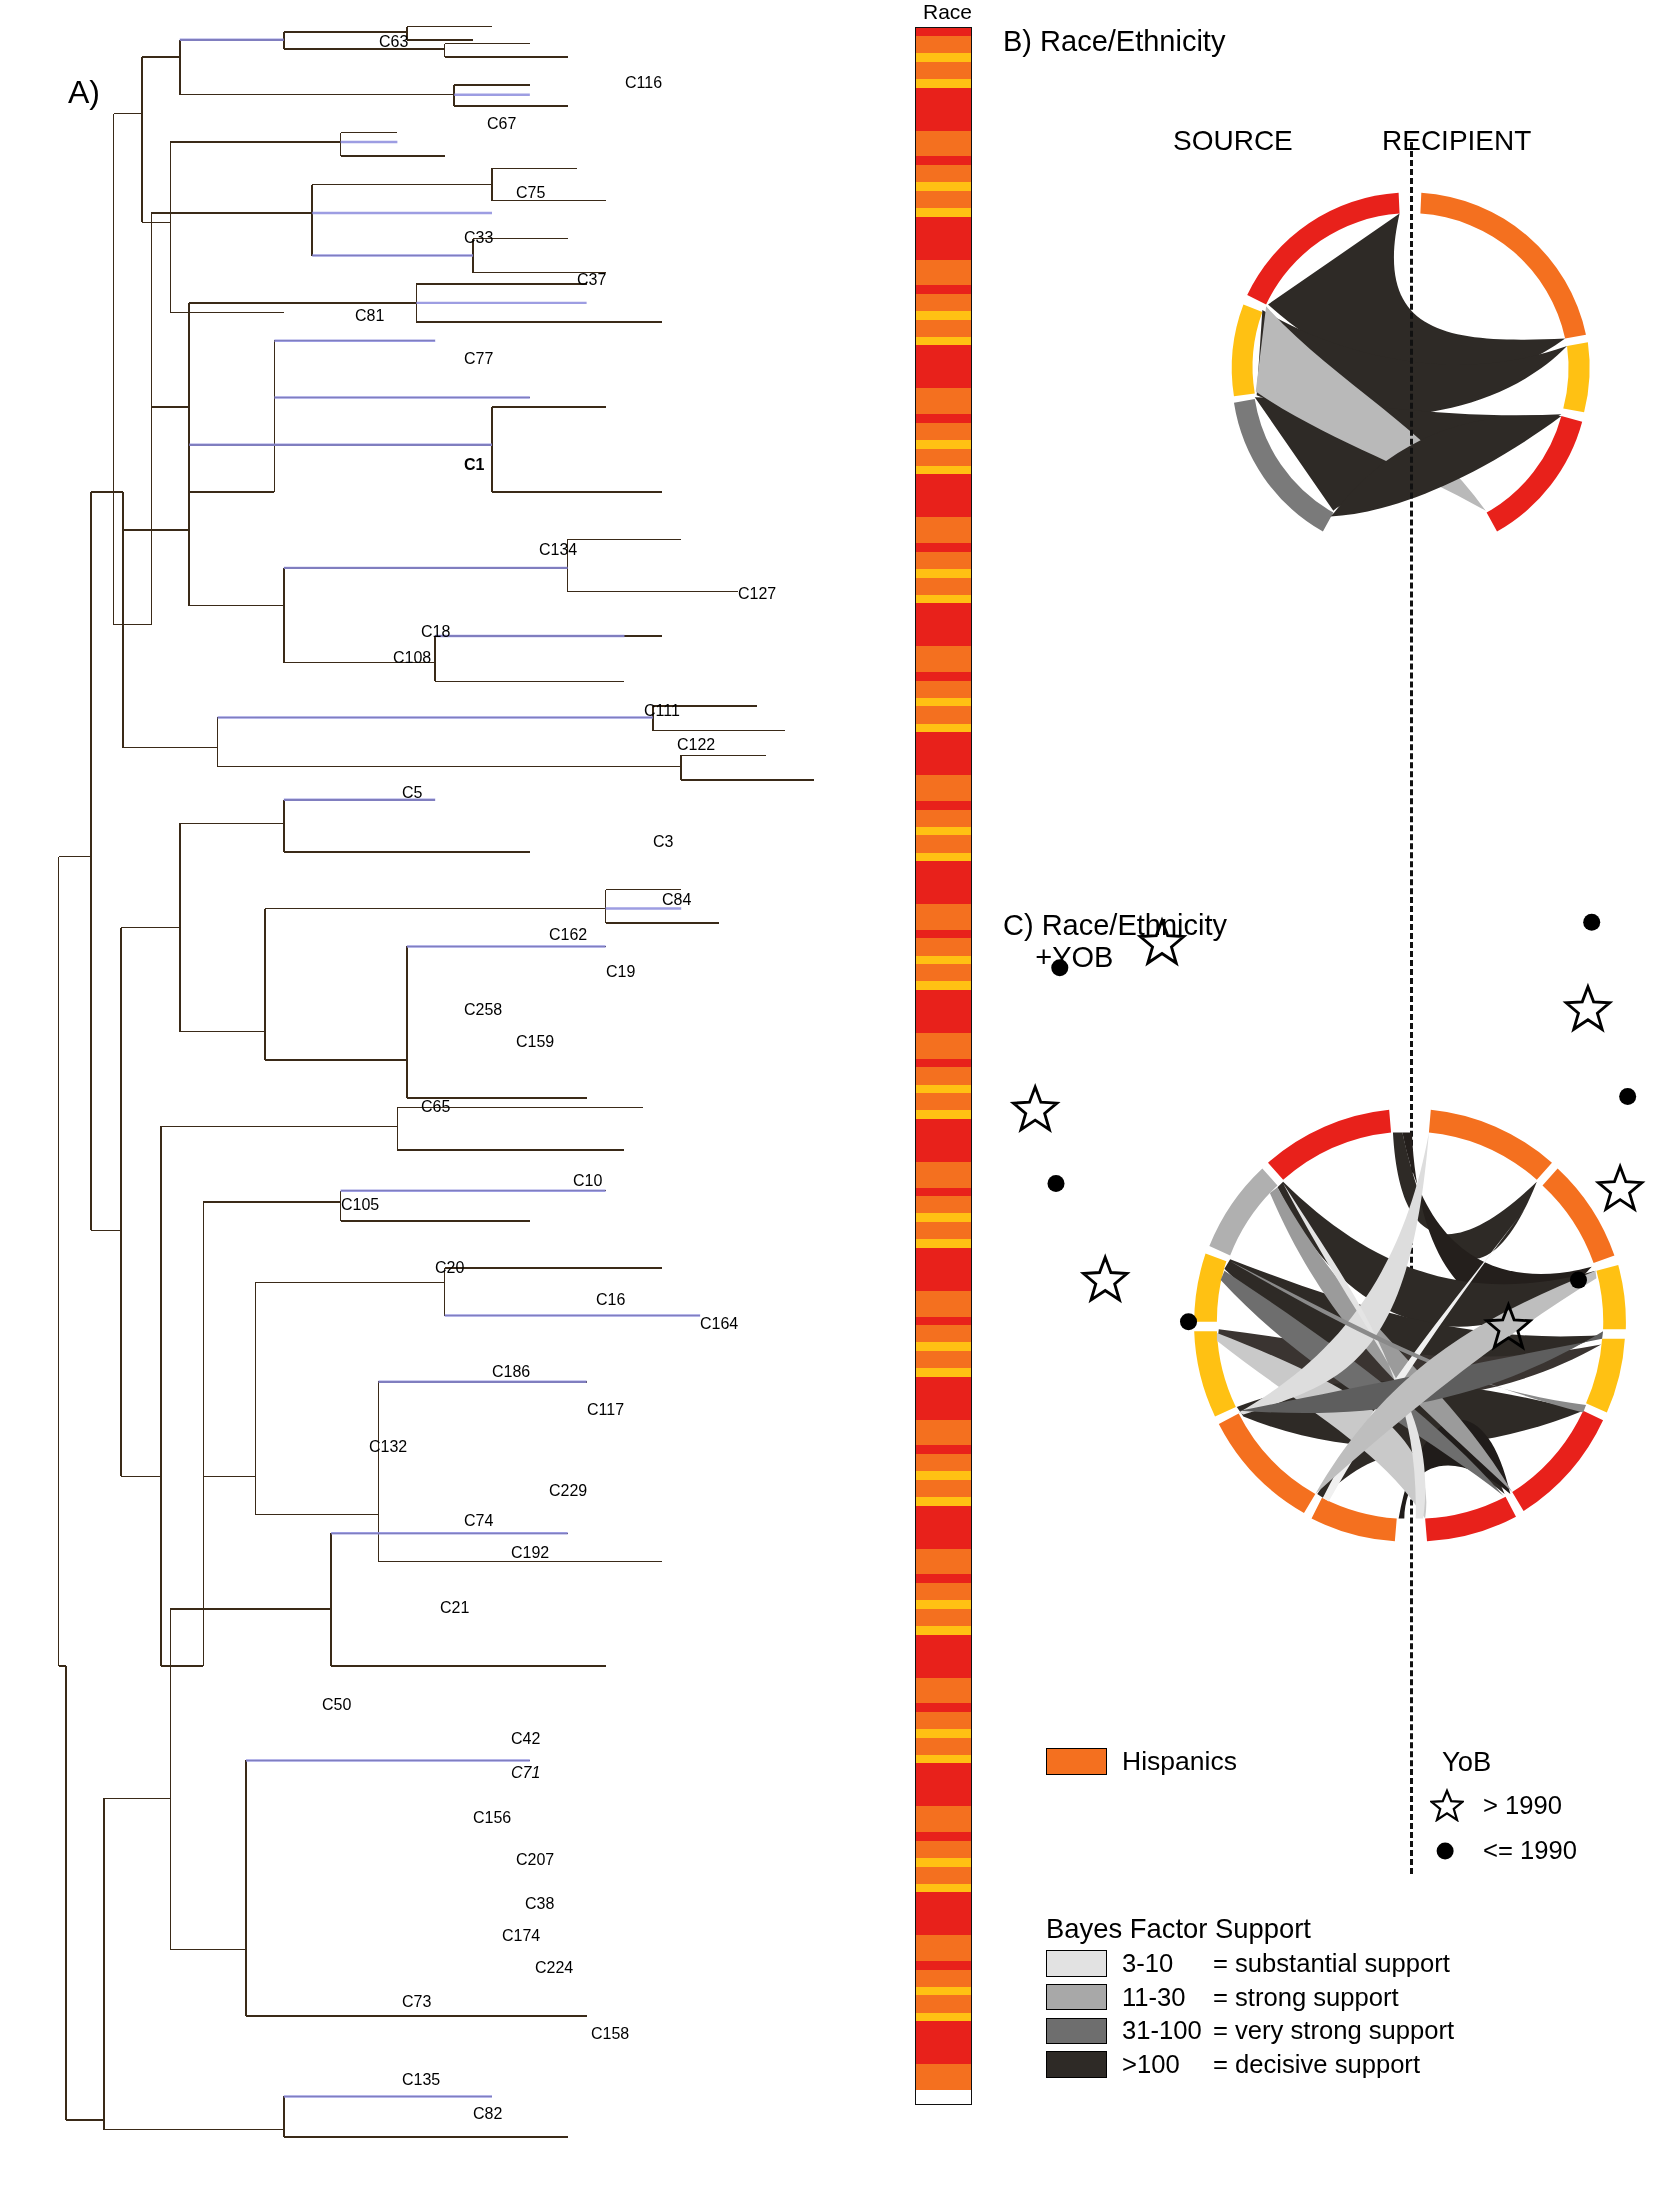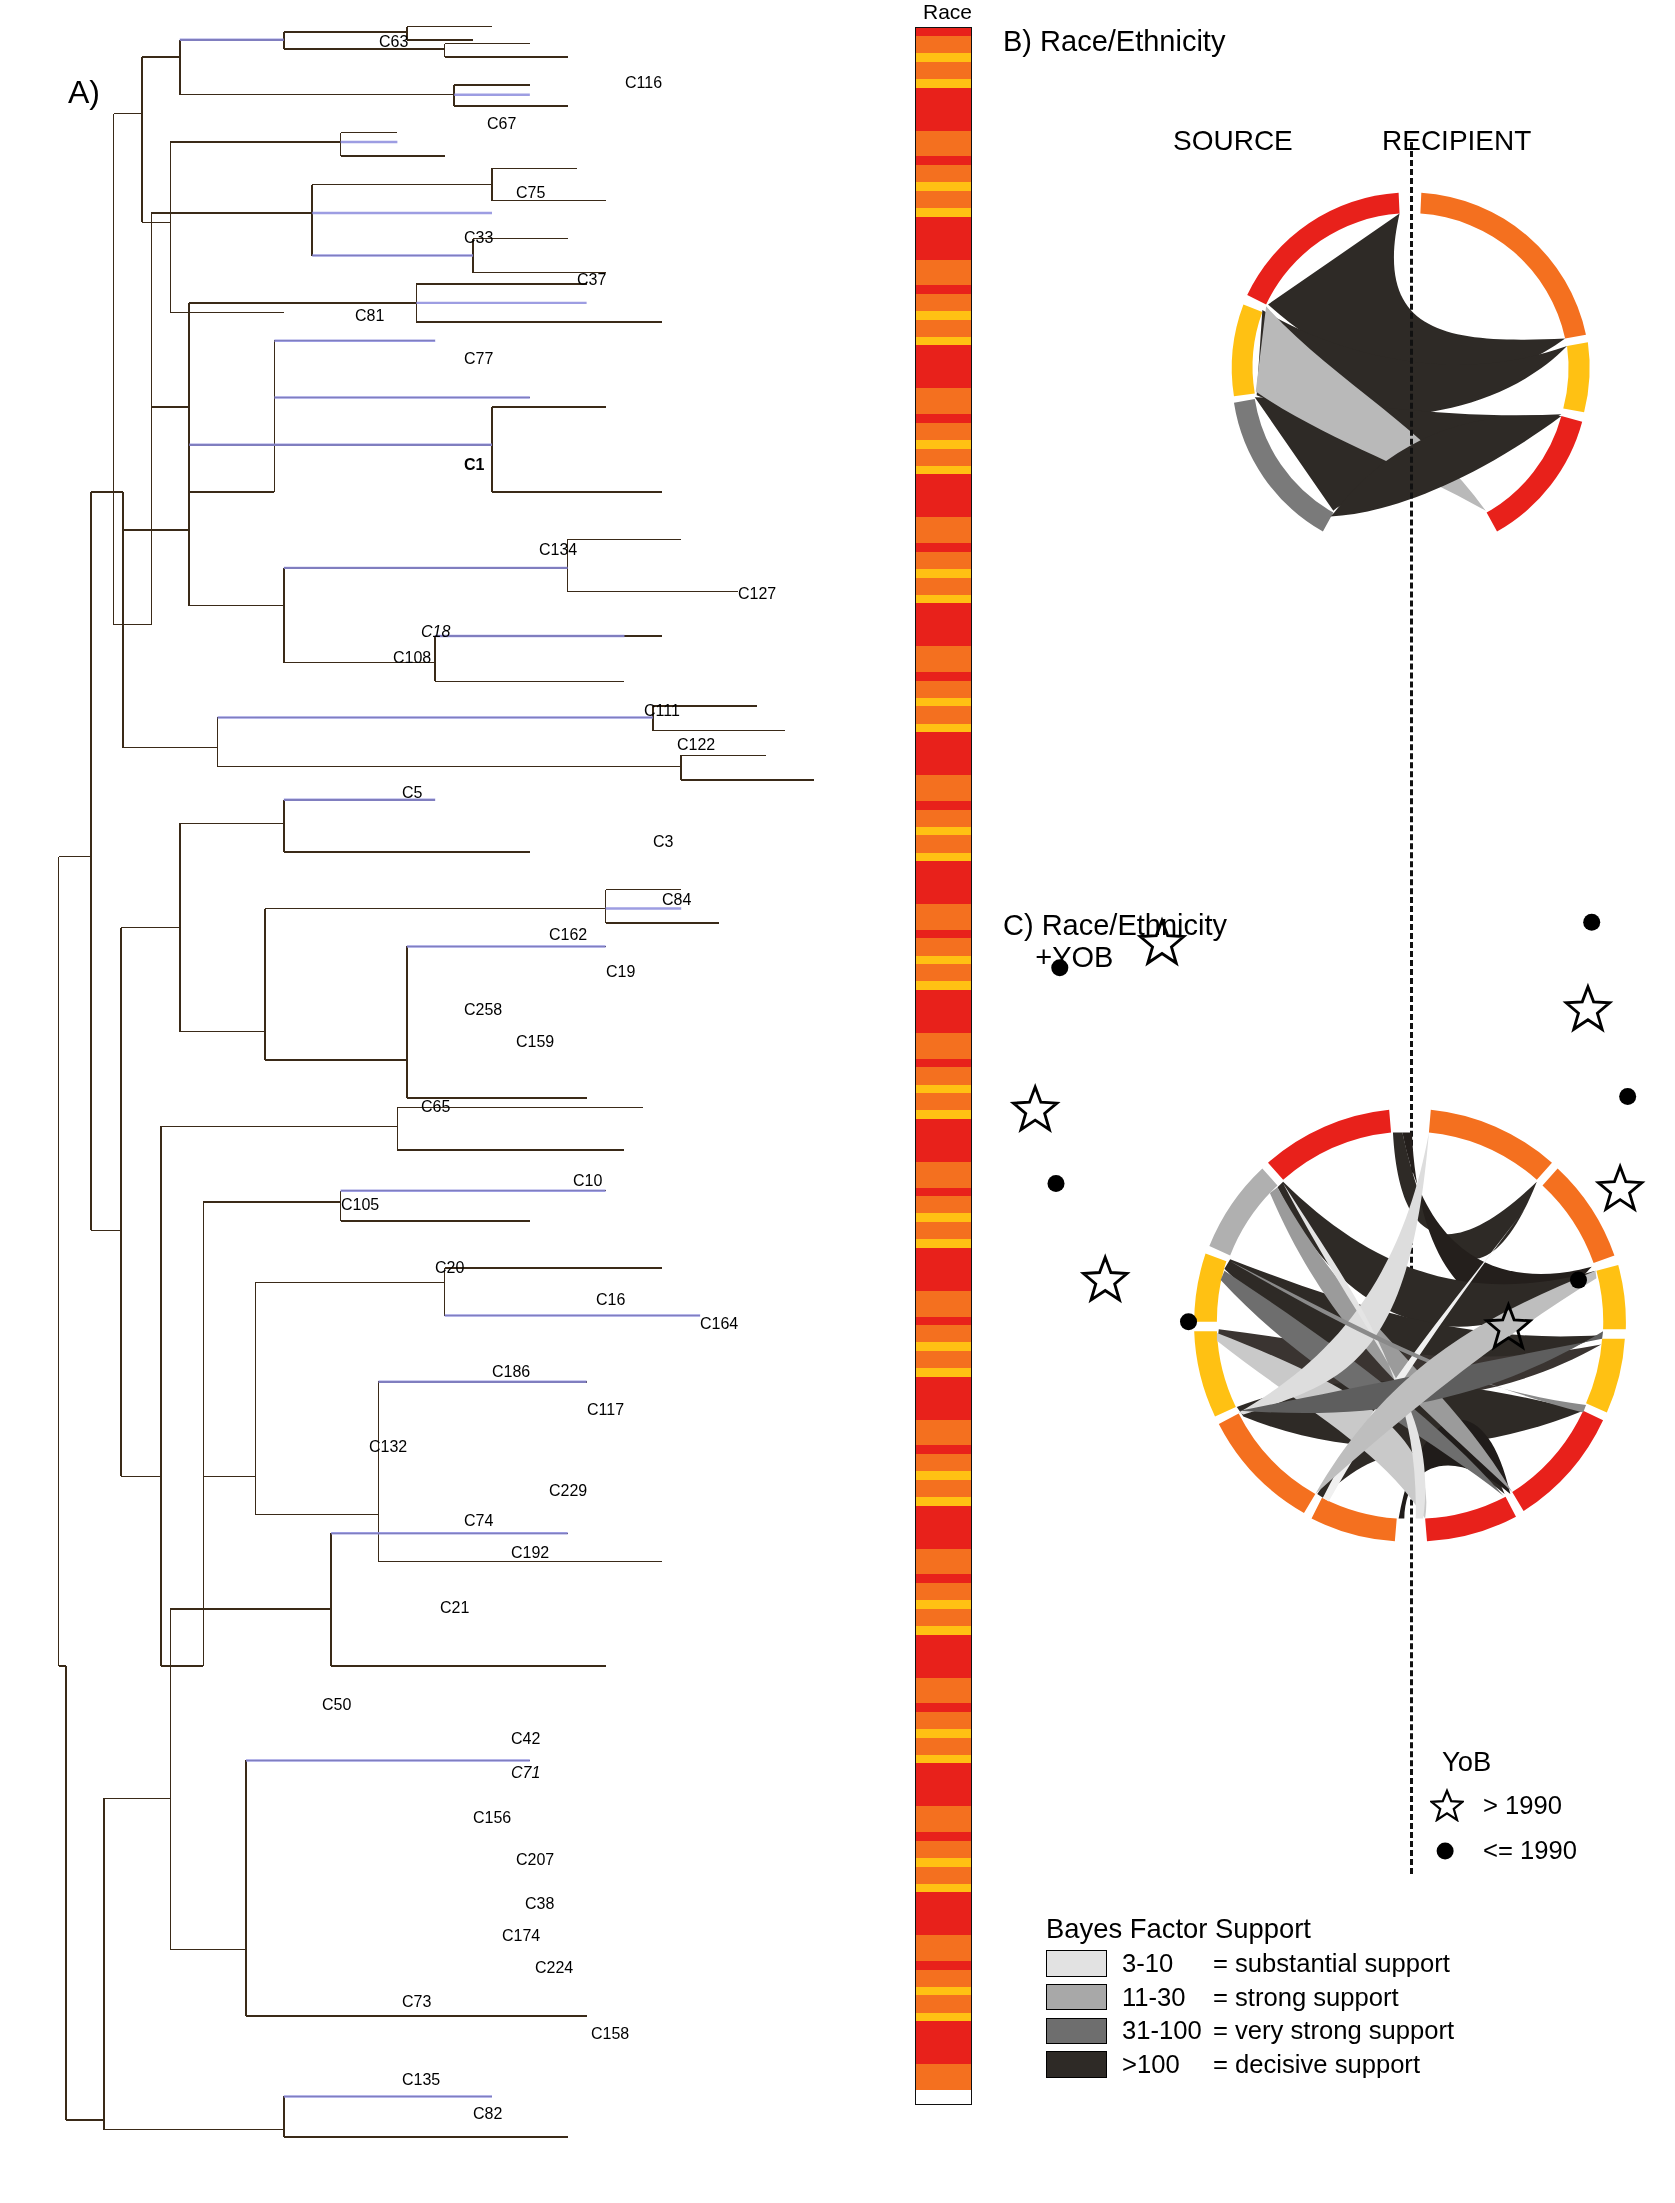--- a/index.html
+++ b/index.html
@@ -290,21 +290,21 @@
         <div class="cluster-label" style="left: 625px; top: 74px;">C116</div>
         <div class="cluster-label" style="left: 487px; top: 115px;">C67</div>
         <div class="cluster-label" style="left: 516px; top: 184px;">C75</div>
         <div class="cluster-label" style="left: 464px; top: 229px;">C33</div>
         <div class="cluster-label" style="left: 577px; top: 271px;">C37</div>
         <div class="cluster-label" style="left: 355px; top: 307px;">C81</div>
         <div class="cluster-label" style="left: 464px; top: 350px;">C77</div>
         <div class="cluster-label" style="left: 464px; top: 456px; font-weight: bold;">C1</div>
         <div class="cluster-label" style="left: 539px; top: 541px;">C134</div>
         <div class="cluster-label" style="left: 738px; top: 585px;">C127</div>
-        <div class="cluster-label" style="left: 421px; top: 623px; font-style: italic;">C18</div>
+        <div class="cluster-label" style="left: 421px; top: 623px;">C18</div>
         <div class="cluster-label" style="left: 393px; top: 649px;">C108</div>
         <div class="cluster-label" style="left: 644px; top: 702px;">C111</div>
         <div class="cluster-label" style="left: 677px; top: 736px;">C122</div>
         <div class="cluster-label" style="left: 402px; top: 784px;">C5</div>
         <div class="cluster-label" style="left: 653px; top: 833px;">C3</div>
         <div class="cluster-label" style="left: 662px; top: 891px;">C84</div>
         <div class="cluster-label" style="left: 549px; top: 926px;">C162</div>
         <div class="cluster-label" style="left: 606px; top: 963px;">C19</div>
         <div class="cluster-label" style="left: 464px; top: 1001px;">C258</div>
         <div class="cluster-label" style="left: 516px; top: 1033px;">C159</div>
@@ -671,20 +671,24 @@
         <circle cx="196" cy="436" r="9"></circle>
         <g stroke="#000" stroke-width="3" fill="none">
           <path d="M534,418 l6,16 17,1 -13,11 5,17 -15,-10 -15,10 5,-17 -13,-11 17,-1 z"></path>
         </g>
       </g>
     </svg>
   </div>
 
   <div id="legend">
     <div id="race-legend-rows">
+        <div class="leg-row">
+          <div class="leg-swatch" style="background: rgb(244, 112, 31);"></div>
+          <div class="leg-txt">Hispanics</div>
+        </div>
       </div>
 
     <div class="yob-h">YoB</div>
     <div class="yob-row" style="top:42px">
       <svg width="34" height="34" viewBox="0 0 36 36">
         <path d="M18,3 l4.5,11 12,0.6 -9.3,7.6 3.4,11.6 -10.6,-6.9 -10.6,6.9 3.4,-11.6 -9.3,-7.6 12,-0.6 z" fill="none" stroke="#000" stroke-width="2.4"></path>
       </svg>
       <span>&gt; 1990</span>
     </div>
     <div class="yob-row" style="top:87px">

